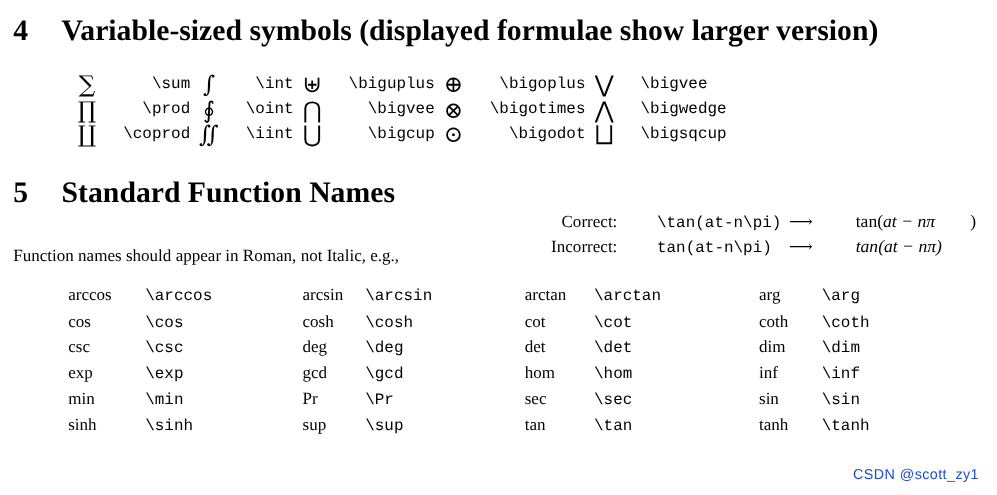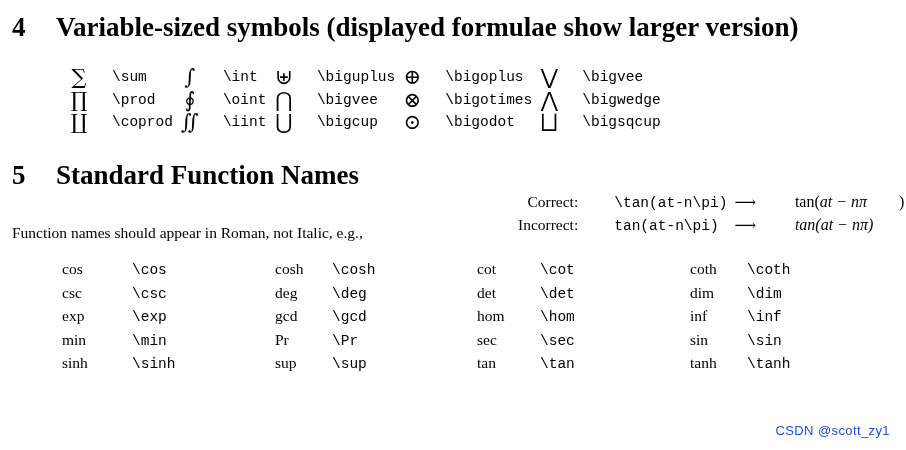--- a/index.html
+++ b/index.html
@@ -53,26 +53,26 @@
     text-align: center;
     width: 34px;
   }
   .sym-cmd {
     font-family: "Liberation Mono", "DejaVu Sans Mono", monospace;
     font-size: 14.5px;
     line-height: 22.5px;
     padding-left: 16px !important;
     white-space: pre;
   }
-  .sym-gap { width: 44px; }
+  .sym-gap { width: 44px; text-align: right; }
 
   
   #examples {
     position: absolute;
-    left: 518px;
+    left: 501px;
     top: 191px;
     border-collapse: collapse;
   }
   #examples td { padding: 0; line-height: 21px; vertical-align: baseline; }
   .ex-label {
     font-size: 15.5px;
     text-align: right;
     padding-right: 36px !important;
     white-space: pre;
   }
@@ -202,20 +202,30 @@
         <td class="ex-src">tan(at-n\pi)</td>
         <td class="ex-arrow">⟶</td>
         <td class="ex-out"><span class="mathrm"></span><span class="mathit">tan(at − nπ</span><span class="mathit">)</span></td>
       </tr>
     </tbody>
   </table>
 
   <table id="func-table">
     <tbody>
         <tr>
+          <td class="fn-name c1n">arccos</td>
+          <td class="fn-cmd c1c">\arccos</td>
+          <td class="fn-name c2n">arcsin</td>
+          <td class="fn-cmd c2c">\arcsin</td>
+          <td class="fn-name c3n">arctan</td>
+          <td class="fn-cmd c3c">\arctan</td>
+          <td class="fn-name c4n">arg</td>
+          <td class="fn-cmd c4c">\arg</td>
+        </tr>
+        <tr>
           <td class="fn-name c1n">cos</td>
           <td class="fn-cmd c1c">\cos</td>
           <td class="fn-name c2n">cosh</td>
           <td class="fn-cmd c2c">\cosh</td>
           <td class="fn-name c3n">cot</td>
           <td class="fn-cmd c3c">\cot</td>
           <td class="fn-name c4n">coth</td>
           <td class="fn-cmd c4c">\coth</td>
         </tr>
         <tr>

